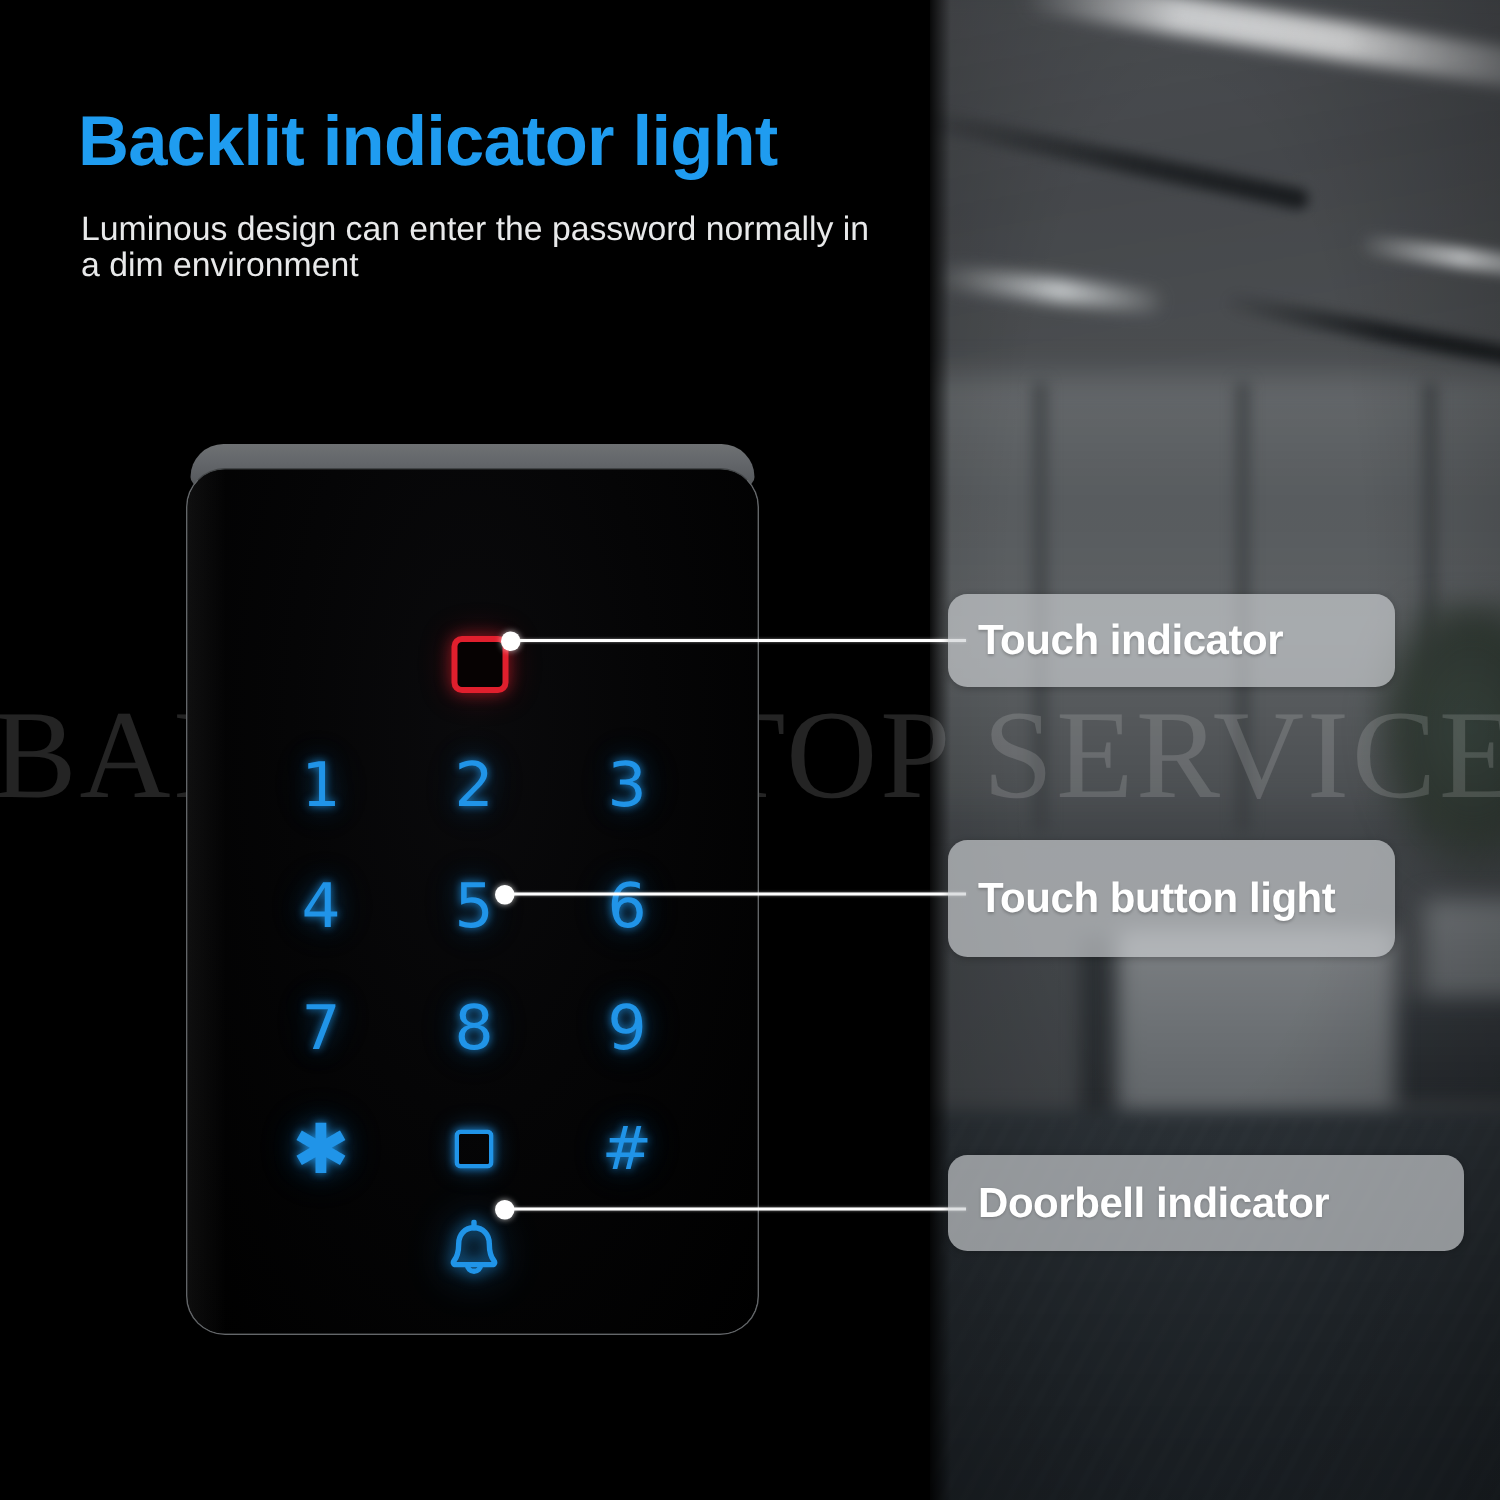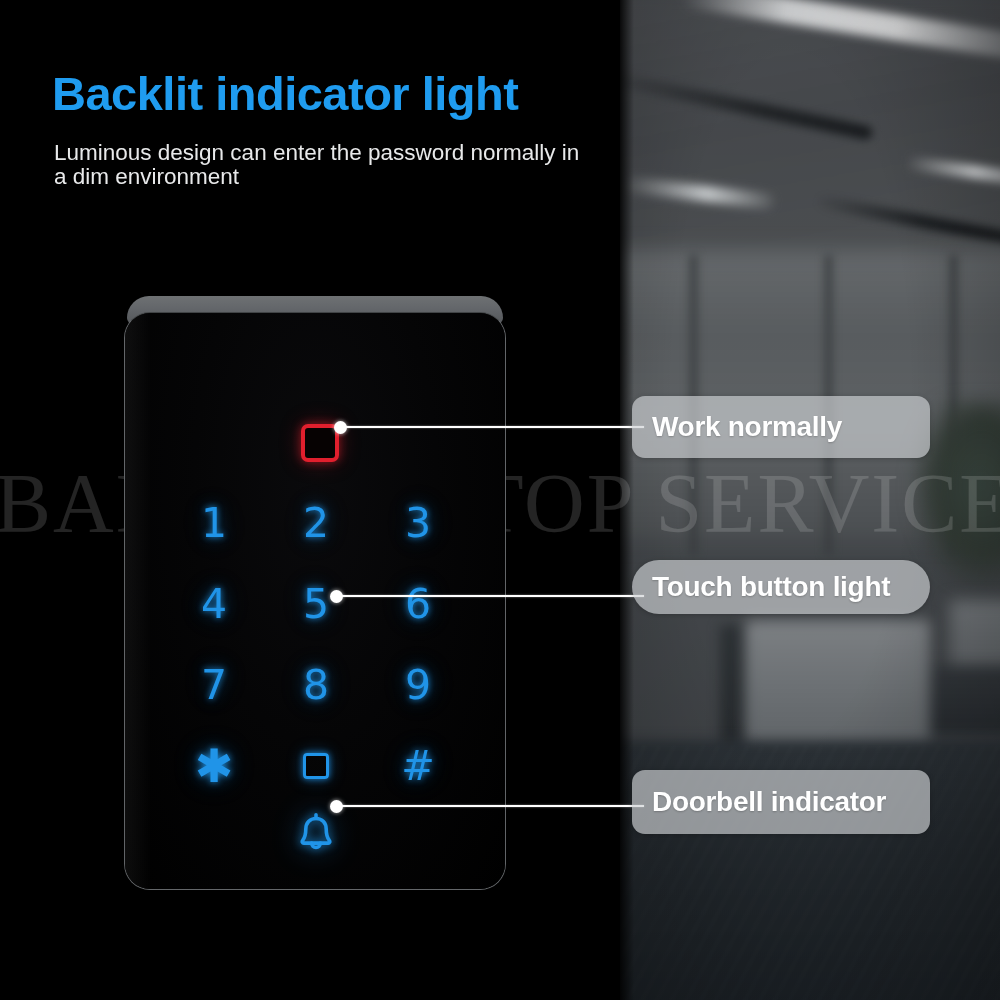--- a/index.html
+++ b/index.html
@@ -390,28 +390,28 @@
           <path d="M21 5.5V1.8" stroke="#2094e8" stroke-width="3.6" stroke-linecap="round"></path>
           <path d="M16.6 30.1c0 2.5 2 4.4 4.4 4.4s4.4-1.9 4.4-4.4" stroke="#2094e8" stroke-width="3.6" stroke-linecap="round" stroke-linejoin="round"></path>
         </svg>
       </div>
     </div>
   </div>
 
   <div class="callout-dot" style="left:334px; top:421px;"></div>
   <div class="callout-line" style="left:344px; top:426px; width:300px;"></div>
   <div class="callout-box" style="left:632px; top:396px; width:298px; height:62px;">
-    <span>Work normally</span>
+    <span>Touch indicator</span>
   </div>
 
   <div class="callout-dot" style="left:330px; top:590px;"></div>
   <div class="callout-line" style="left:340px; top:595px; width:304px;"></div>
-  <div class="callout-box" style="left:632px; top:560px; width:298px; height:54px;border-radius:29px;">
+  <div class="callout-box" style="left:632px; top:560px; width:298px; height:78px;">
     <span>Touch button light</span>
   </div>
 
   <div class="callout-dot" style="left:330px; top:800px;"></div>
   <div class="callout-line" style="left:340px; top:805px; width:304px;"></div>
-  <div class="callout-box" style="left:632px; top:770px; width:298px; height:64px;">
+  <div class="callout-box" style="left:632px; top:770px; width:344px; height:64px;">
     <span>Doorbell indicator</span>
   </div>
 
 </div>
 
 </body></html>

